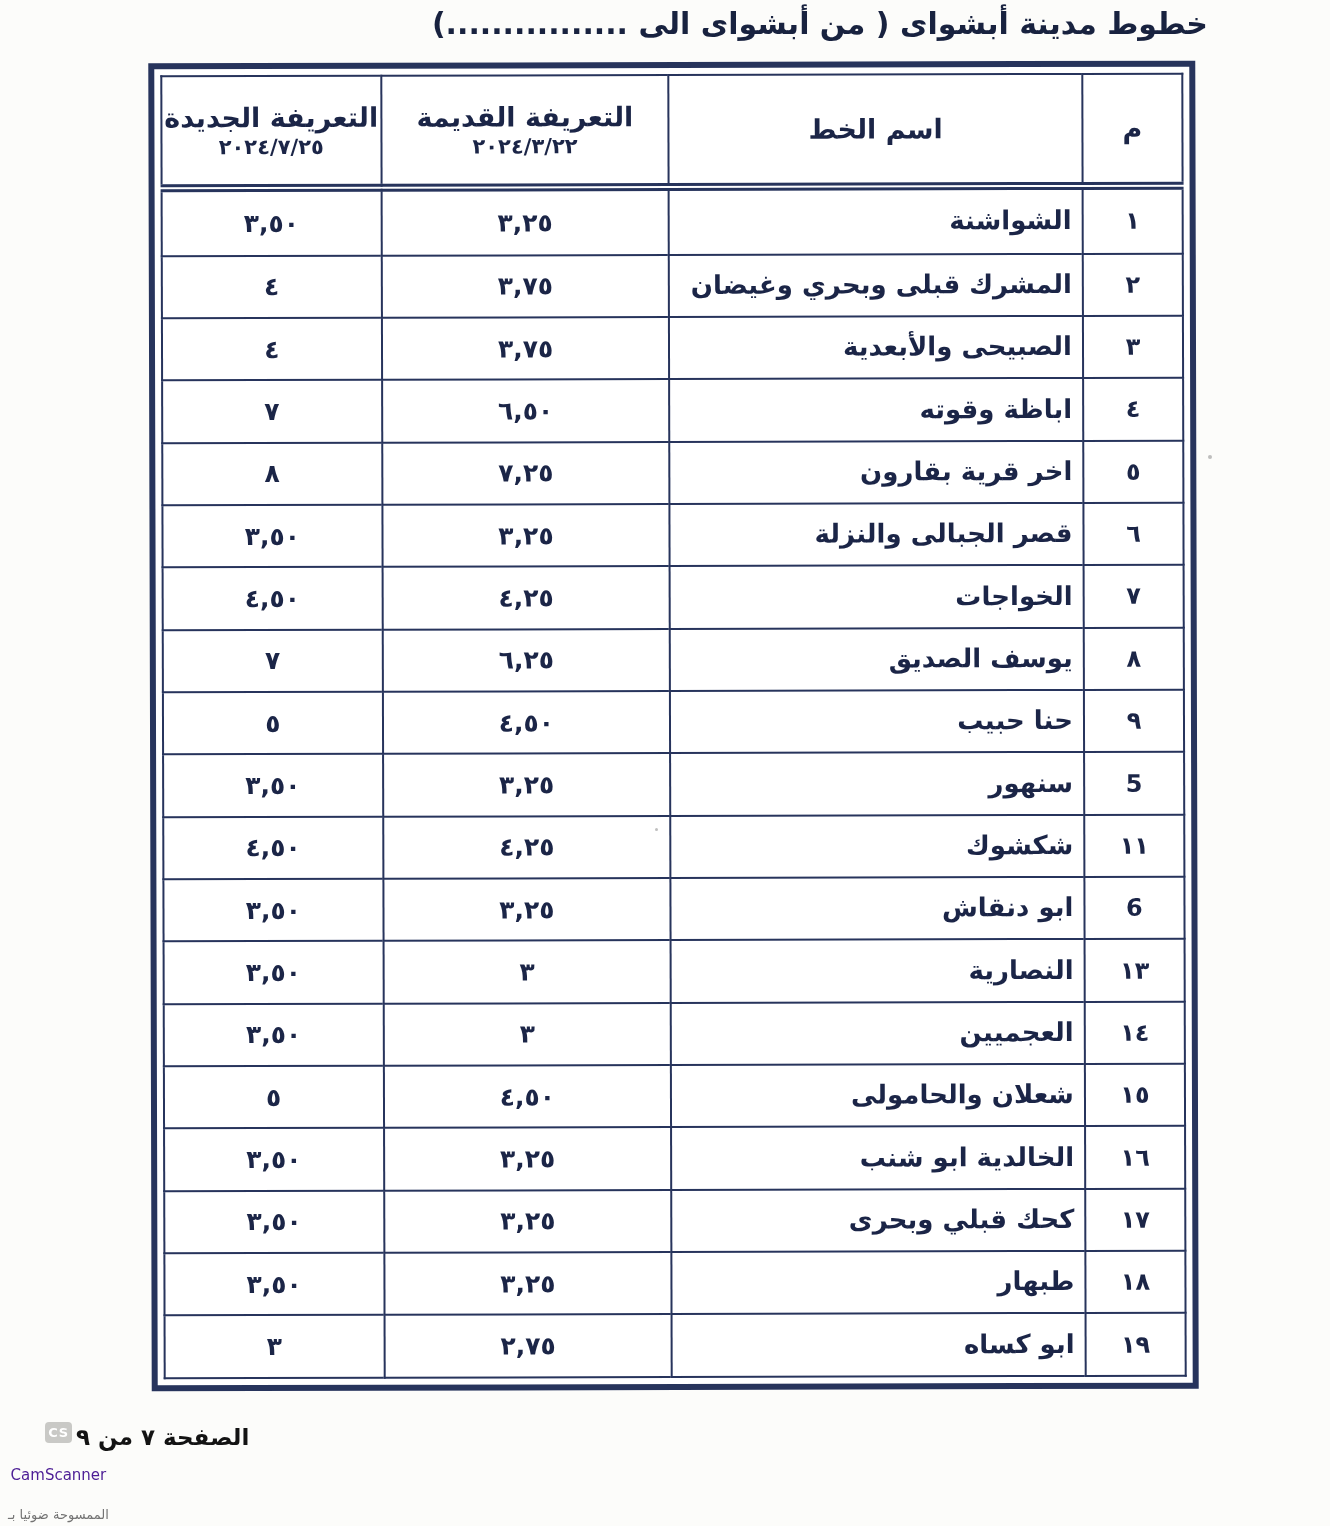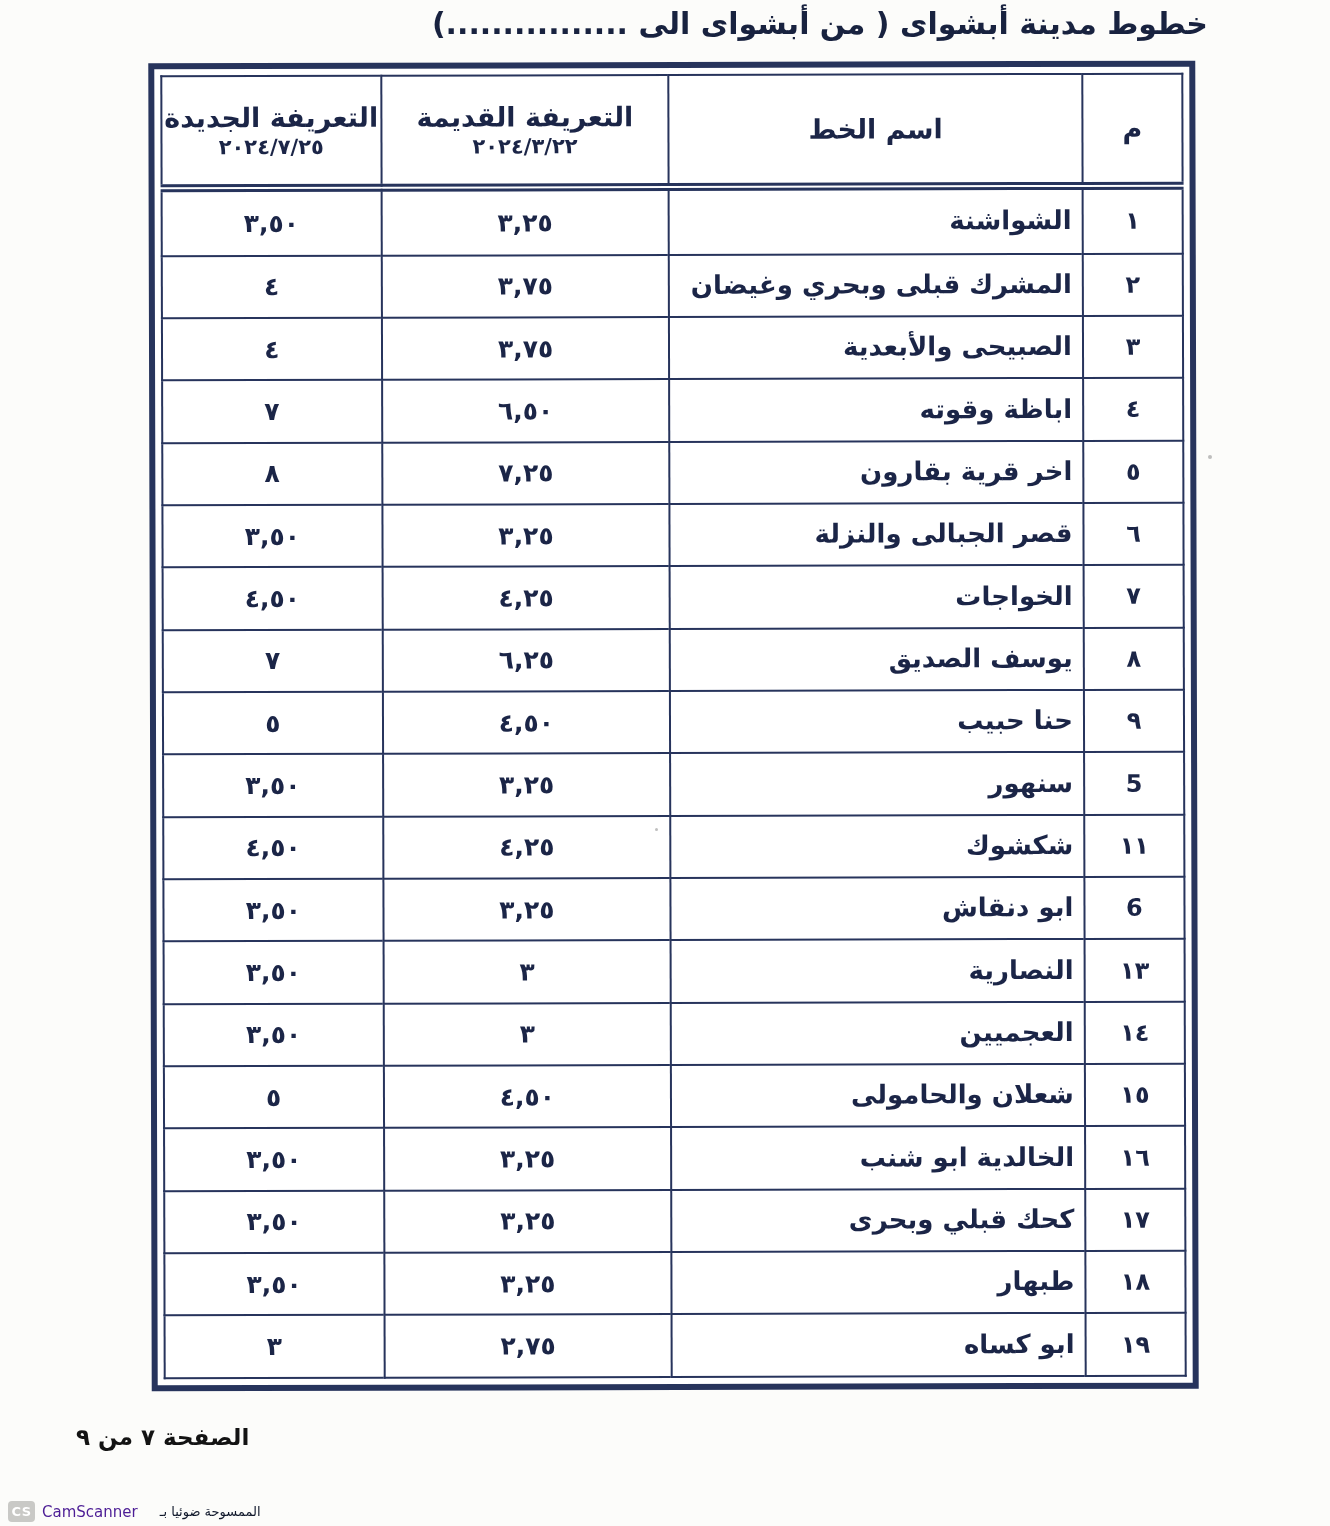--- a/index.html
+++ b/index.html
@@ -90,23 +90,23 @@
     font-size:23px;
     font-weight:700;
     color:#131313;
     white-space:nowrap;
   }
   .watermark{
     position:absolute;
     left:8px;
     bottom:4px;
     display:flex;
-    flex-direction:row;
+    flex-direction:column;
     align-items:center;
-    gap:7px;
+    gap:23px;
     direction:ltr;
     user-select:none;
   }
   .cs-badge{
     display:inline-flex;
     align-items:center;
     justify-content:center;
     width:27px;
     height:21px;
     background:#c9c9c6;
@@ -116,22 +116,21 @@
     font-weight:700;
     letter-spacing:0.5px;
   }
   .cs-brand{
     font-size:15px;
     color:#4c1d95;
     font-weight:400;
   }
   .cs-ar{
     font-size:13px;
-    color:#0f172a;
-    margin-left:15px;
+    color:#737373;
   }
   .speck{
     position:absolute;
     background:#8a8a8a;
     border-radius:50%;
     opacity:0.55;
   }
   .speck.s1{width:4px;height:4px;top:455px;left:1208px;}
   .speck.s2{width:3px;height:3px;top:828px;left:655px;}
 </style>

